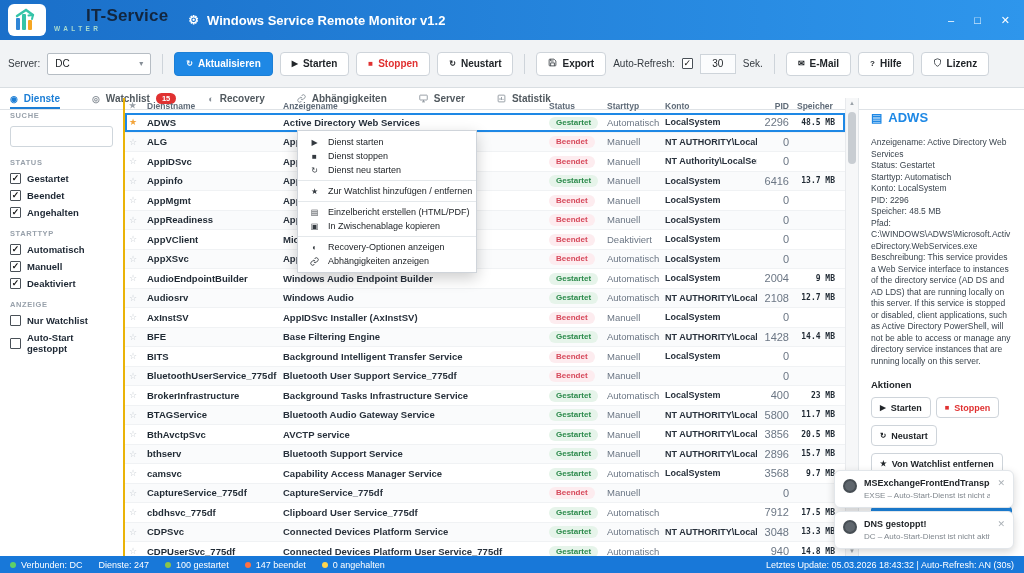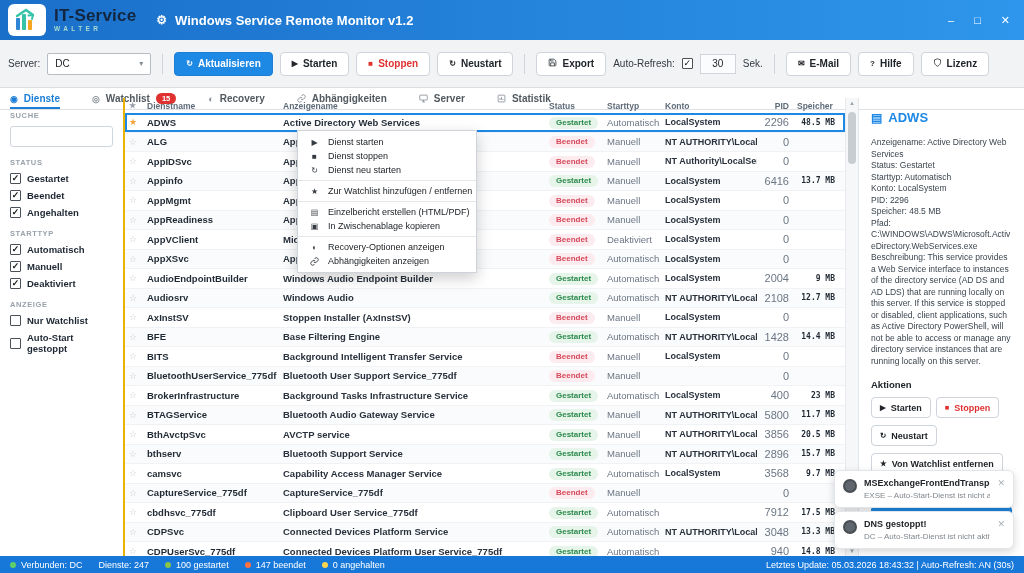--- a/index.html
+++ b/index.html
@@ -3,21 +3,21 @@
 <meta charset="utf-8">
 <style>
   html,body{margin:0;padding:0;background:#2b2b2b;}
   .app{position:relative;width:1024px;height:573px;background:#fff;overflow:hidden;
        font-family:"Liberation Sans",sans-serif;-webkit-font-smoothing:antialiased;}
 
   
   .titlebar{height:40px;background:linear-gradient(90deg,#1a6fc9,#2e96ec);display:flex;align-items:center;padding:0 14px 0 8px;box-sizing:border-box;}
   .logo-box{width:38px;height:32px;background:#fff;border-radius:6px;display:flex;align-items:center;justify-content:center;flex:none;}
   .brand{margin-left:8px;line-height:1;}
-  .brand-name{font-size:17px;font-weight:800;color:#12263f;letter-spacing:.2px;}
+  .brand-name{font-size:17px;font-weight:800;color:#12263f;letter-spacing:.2px;margin-left:32px;}
   .brand-sub{font-size:6.5px;font-weight:700;letter-spacing:3.4px;color:#a9dbcf;margin-top:2px;}
   .app-title{color:#fff;font-size:13px;font-weight:700;margin-left:20px;display:flex;align-items:center;gap:8px;}
   .app-title .gear{font-size:12px;}
   .win-controls{margin-left:auto;display:flex;gap:20px;color:#fff;font-size:11px;align-items:center;}
   .win-controls span{cursor:default;}
 
   
   .toolbar{height:48px;background:#f1f3f5;border-bottom:1px solid #d9dee2;display:flex;align-items:center;padding:0 8px;gap:7px;box-sizing:border-box;}
   .tb-label{font-size:10px;color:#343a40;}
   .select{width:104px;height:22px;background:#fff;border:1px solid #b6bdc4;border-radius:2px;display:flex;align-items:center;justify-content:space-between;padding:0 7px;font-size:10px;color:#212529;box-sizing:border-box;}
@@ -390,21 +390,21 @@
             <div class="c cdisp">Windows Audio</div>
             <div class="c"><span class="pill g">Gestartet</span></div>
             <div class="c cstart">Automatisch</div>
             <div class="c ckonto">NT AUTHORITY\LocalService</div>
             <div class="cpid">2108</div>
             <div class="cmem">12.7 MB</div>
           </div>
           <div class="grid row">
             <div class="cstar">☆</div>
             <div class="c cname">AxInstSV</div>
-            <div class="c cdisp">Stoppen Installer (AxInstSV)</div>
+            <div class="c cdisp">AppIDSvc Installer (AxInstSV)</div>
             <div class="c"><span class="pill r">Beendet</span></div>
             <div class="c cstart">Manuell</div>
             <div class="c ckonto">LocalSystem</div>
             <div class="cpid">0</div>
             <div class="cmem"></div>
           </div>
           <div class="grid row">
             <div class="cstar">☆</div>
             <div class="c cname">BFE</div>
             <div class="c cdisp">Base Filtering Engine</div>

